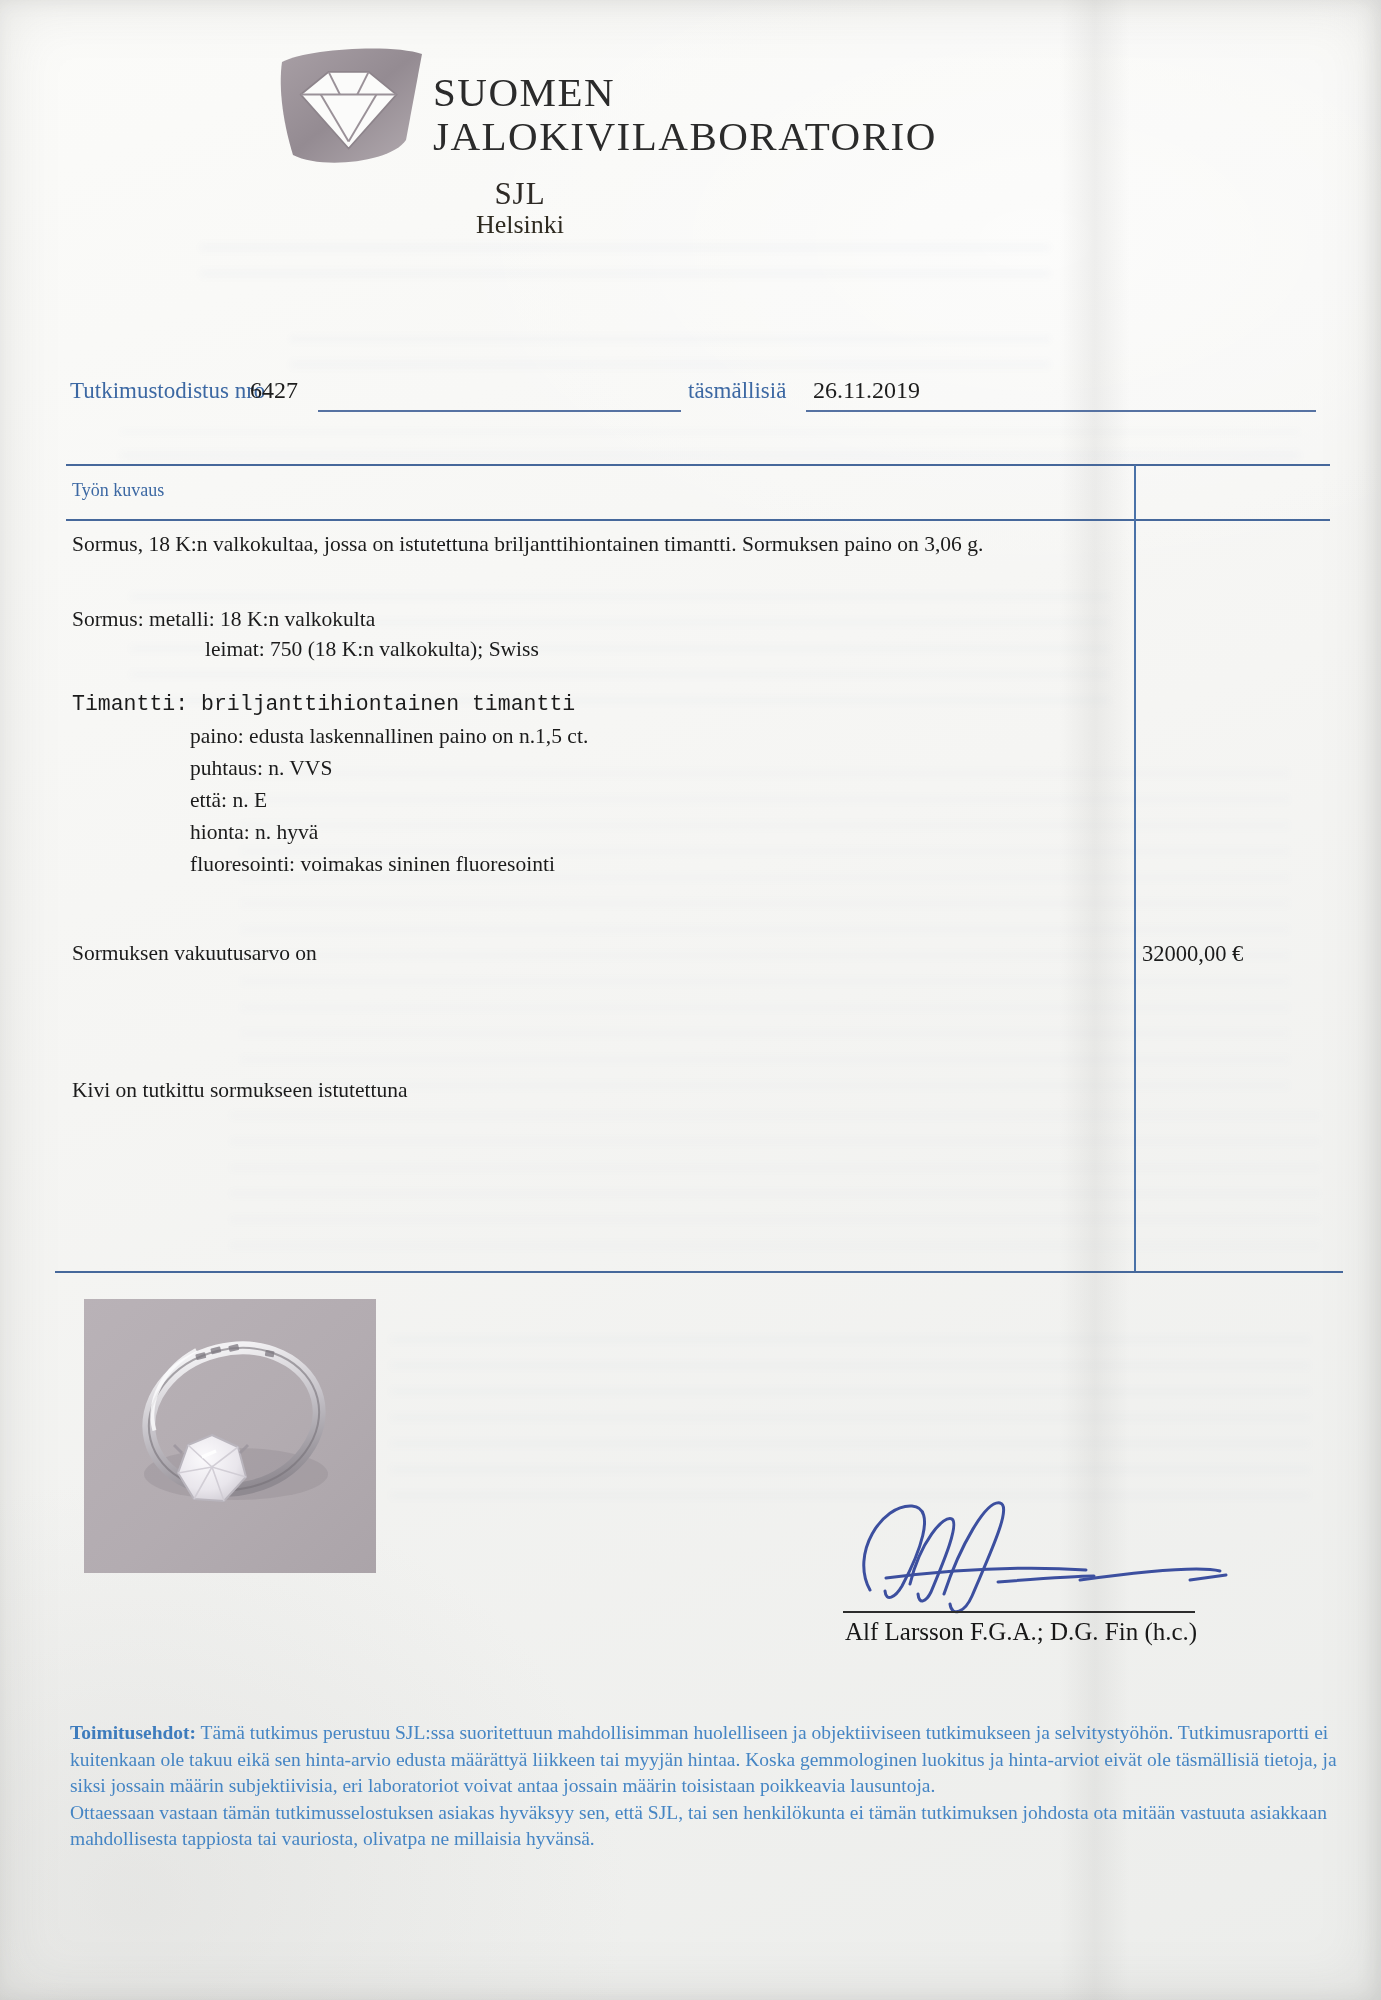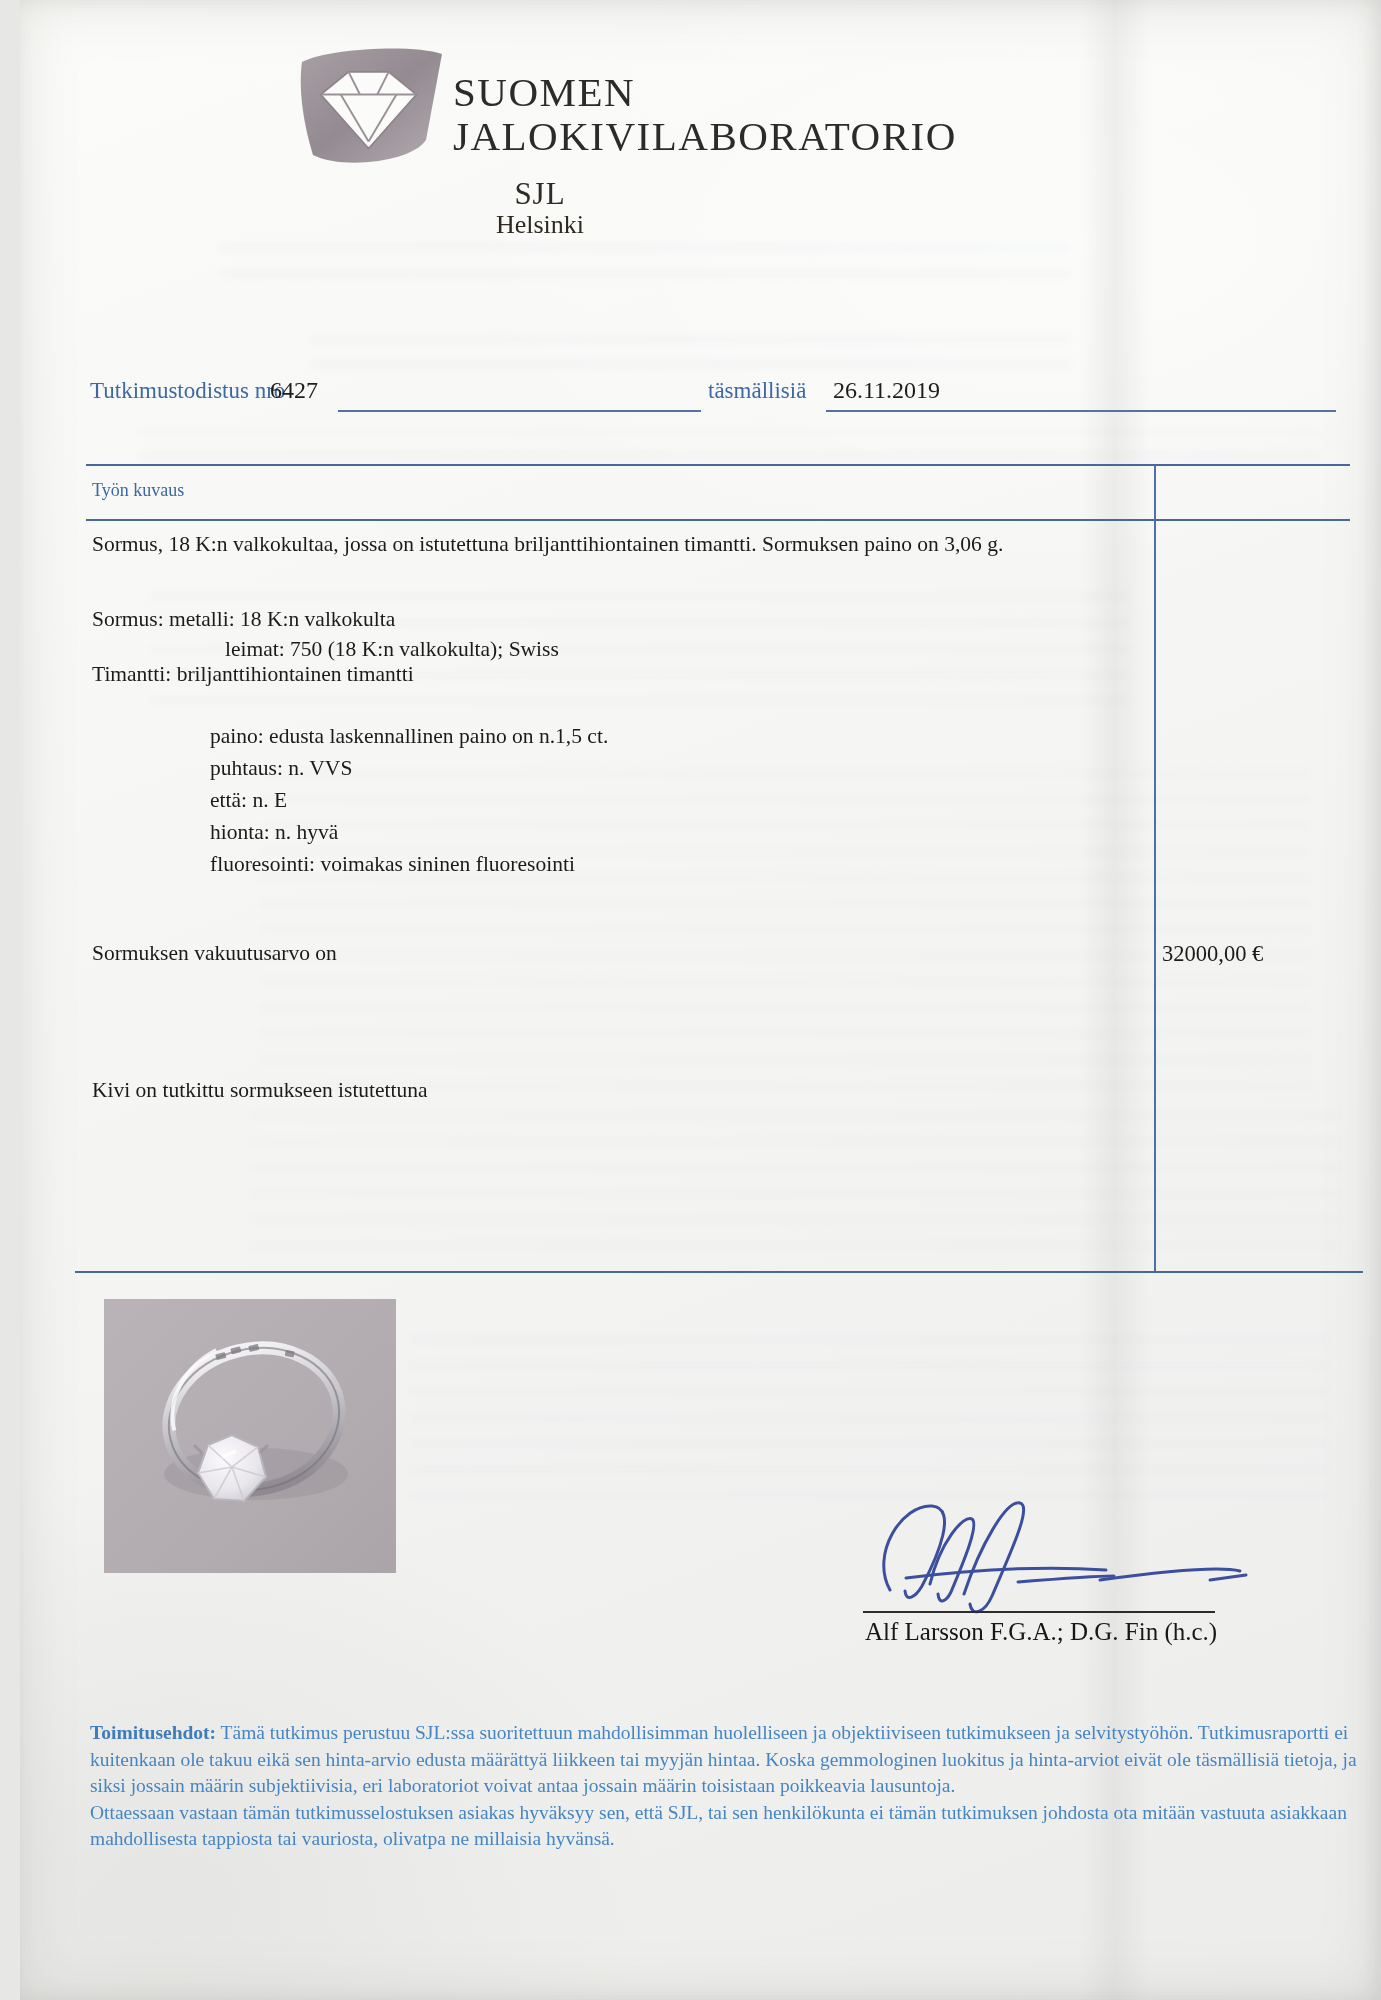--- a/index.html
+++ b/index.html
@@ -8,21 +8,20 @@
     background:#e7e7e5;
     font-family:"Liberation Serif", serif;
   }
   .page{
     position:absolute;inset:0;
     background:
       radial-gradient(ellipse 900px 500px at 75% 12%, rgba(255,255,255,.55), rgba(255,255,255,0) 70%),
       radial-gradient(ellipse 700px 600px at 10% 95%, rgba(210,210,208,.35), rgba(255,255,255,0) 70%),
       linear-gradient(160deg,#fbfbf9 0%,#f5f5f3 45%,#ecedeb 100%);
     box-shadow: inset 0 0 60px rgba(120,120,118,.18), inset -6px 0 18px rgba(130,130,128,.15);
-    margin-left: 20px;
   }
   
   .bleed{
     position:absolute;
     background:repeating-linear-gradient(0deg, rgba(125,145,185,.28) 0 9px, rgba(125,145,185,0) 9px 26px);
     filter:blur(3px);
     opacity:.12;
     pointer-events:none;
   }
   .crease{
@@ -112,21 +111,21 @@
   <div class="section-label">Työn kuvaus</div>
   <div class="hline" style="left:66px;top:519px;width:1264px;"></div>
   <div class="vline" style="left:1134px;top:465px;height:807px;"></div>
   <div class="hline" style="left:55px;top:1271px;width:1288px;"></div>
 
   <div class="body-text" style="left:72px;top:532px;">Sormus, 18 K:n valkokultaa, jossa on istutettuna briljanttihiontainen timantti. Sormuksen paino on 3,06 g.</div>
 
   <div class="body-text" style="left:72px;top:607px;">Sormus: metalli: 18 K:n valkokulta</div>
   <div class="body-text" style="left:205px;top:637px;">leimat: 750 (18 K:n valkokulta); Swiss</div>
 
-  <div class="body-text" style="left:72px;top:662px;">Timantti: briljanttihiontainen timantti</div>
+  <div class="body-text" style="left:72px;top:692px;font-family:Liberation Mono, monospace;">Timantti: briljanttihiontainen timantti</div>
   <div class="body-text" style="left:190px;top:724px;">paino: edusta laskennallinen paino on n.1,5 ct.</div>
   <div class="body-text" style="left:190px;top:756px;">puhtaus: n. VVS</div>
   <div class="body-text" style="left:190px;top:788px;">että: n. E</div>
   <div class="body-text" style="left:190px;top:820px;">hionta: n. hyvä</div>
   <div class="body-text" style="left:190px;top:852px;">fluoresointi: voimakas sininen fluoresointi</div>
 
   <div class="body-text" style="left:72px;top:941px;">Sormuksen vakuutusarvo on</div>
   <div class="body-text" style="left:1142px;top:941px;font-size:22.5px;">32000,00 €</div>
 
   <div class="body-text" style="left:72px;top:1078px;">Kivi on tutkittu sormukseen istutettuna</div>

